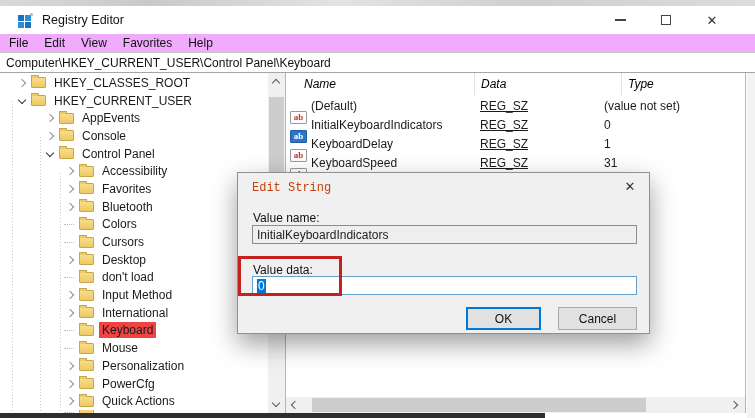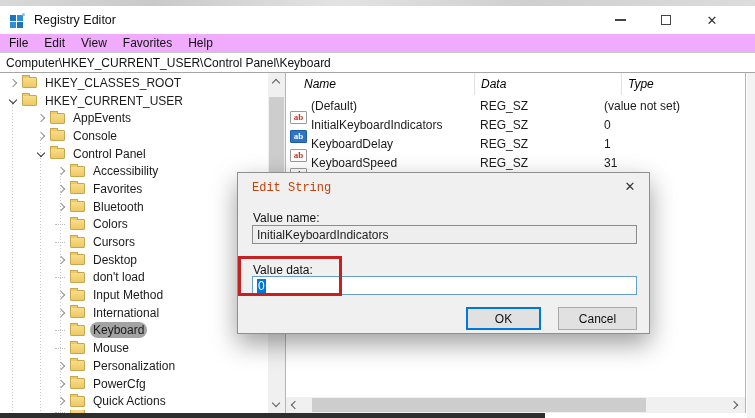--- a/index.html
+++ b/index.html
@@ -3,21 +3,21 @@
 <meta charset="utf-8">
 <style>
   * { margin:0; padding:0; box-sizing:border-box; }
   html,body { width:755px; height:418px; overflow:hidden; }
   body { font-family:"Liberation Sans", sans-serif; font-size:12px; color:#1a1a1a; background:#fff; position:relative; }
 
   .artifact-strip { position:absolute; left:0; top:0; width:755px; height:6px;
     background:linear-gradient(90deg,#d9d9d9,#c9c9c9 20%,#e3e3e3 45%,#cfcfcf 70%,#dcdcdc); }
 
   
-  .titlebar { position:absolute; left:0; top:6px; width:735px; height:28px; background:#fff; display:flex; align-items:center; }
+  .titlebar { position:absolute; left:0; top:6px; width:735px; height:28px; background:#fff; display:flex; align-items:center;padding-left:8px; }
   .app-icon { width:15px; height:15px; margin-left:10px; position:relative; }
   .app-icon::before { content:""; position:absolute; left:0; top:2px; width:6px; height:6px; background:#1d74bd;
     box-shadow:7px 0 0 #2b8fd8, 0 7px 0 #2b8fd8, 7px 7px 0 #1d74bd; }
   .app-icon::after { content:""; position:absolute; right:0; top:0; width:3px; height:3px; background:#7fc3ef; border-radius:50%; }
   .title-text { margin-left:9px; font-size:12.5px; color:#111; }
   .win-controls { margin-left:auto; display:flex; height:100%; }
   .win-btn { width:46px; height:100%; display:flex; align-items:center; justify-content:center; color:#444; }
   .min-glyph { width:11px; height:1.5px; background:#444; }
   .max-glyph { width:10px; height:10px; border:1.5px solid #444; }
   .close-glyph { font-size:13px; color:#333; }
@@ -30,30 +30,30 @@
   
   .addressbar { position:absolute; left:0; top:52px; width:755px; height:21px; border-top:1px solid #c9c9c9; border-bottom:1px solid #a6a6a6; background:#fff; display:flex; align-items:center; }
   .address-text { padding-left:6px; color:#111; }
 
   
   .main { position:absolute; left:0; top:73px; width:755px; height:340px; }
 
   .tree-panel { position:absolute; left:0; top:0; width:268px; height:340px; overflow:hidden; background:#fff; }
   .tree-guide { position:absolute; width:1px; background-image:repeating-linear-gradient(to bottom,#c8c8c8 0 1px,transparent 1px 3px); }
   .tree-rows { position:absolute; left:0; top:1px; width:268px; }
-  .trow { height:17.7px; display:flex; align-items:center; white-space:nowrap; }
+  .trow { height:17.7px; display:flex; align-items:center; white-space:nowrap;margin-left:9px; }
   .lvl0 { padding-left:6px; } .lvl1 { padding-left:34px; } .lvl2 { padding-left:54px; }
   .chev { width:14px; height:14px; flex:0 0 14px; position:relative; }
   .chev.c::after { content:""; position:absolute; left:4px; top:4px; width:5px; height:5px; border-right:1.2px solid #8f8f8f; border-bottom:1.2px solid #8f8f8f; transform:rotate(-45deg); }
   .chev.e::after { content:""; position:absolute; left:4px; top:3px; width:5px; height:5px; border-right:1.4px solid #333; border-bottom:1.4px solid #333; transform:rotate(45deg); }
   .chev.l::after { content:""; position:absolute; left:1px; top:7px; width:10px; border-top:1px dotted #bdbdbd; }
   .folder { width:15px; height:11px; background:linear-gradient(#f7dd8a,#eec964); border:1px solid #c7a64e; border-radius:1px; position:relative; flex:0 0 15px; margin:0 5px 0 2px; }
   .folder::before { content:""; position:absolute; top:-3px; left:-1px; width:6px; height:2px; background:#eec964; border:1px solid #c7a64e; border-bottom:none; }
   .tlabel { padding:1px 3px; }
-  .trow.selected .tlabel { background:#a3a3a3;border-radius:8px; }
+  .trow.selected .tlabel { background:#ef4444; }
   .trow.clipped { overflow:hidden; height:4px; }
 
   
   .vscroll { position:absolute; left:268px; top:0; width:17px; height:340px; background:#f0f0f0; }
   .sb-btn { position:absolute; left:0; width:17px; height:17px; background:#f0f0f0; }
   .sb-up { top:0; } .sb-down { bottom:0; }
   .vthumb { position:absolute; left:1px; top:24px; width:15px; height:92px; background:#cdcdcd; }
   .arr { position:absolute; width:6px; height:6px; border-right:1.3px solid #5a5a5a; border-bottom:1.3px solid #5a5a5a; }
   .arr-up { left:5px; top:7px; transform:rotate(-135deg); }
   .arr-down { left:5px; top:4px; transform:rotate(45deg); }
@@ -65,21 +65,21 @@
   .list-header { position:absolute; left:0; top:0; width:100%; height:22px; display:flex; background:#fff; }
   .hcell { padding:4px 0 0 6px; color:#000000; position:relative;font-style:italic; }
   .hcell.c-name { width:188px; padding-left:18px; }
   .hcell.c-type { width:124px; }
   .hcell.c-data { flex:1; }
   .hcell.c-type, .hcell.c-data { border-left:1px solid #e2e2e2; }
   .list-rows { position:absolute; left:0; top:23px; width:100%; }
   .lrow { height:19px; display:flex; align-items:center; }
   .lcell { white-space:nowrap; overflow:hidden; }
   .cell-name { width:188px; display:flex; align-items:center; padding-left:4px; }
-  .cell-type { width:124px; padding-left:6px; }
+  .cell-type { width:124px; padding-left:6px;text-decoration:underline; }
   .cell-data { flex:1; padding-left:6px; }
   .ab-icon { width:17px; height:13px; flex:0 0 17px; margin-right:4px; border:1px solid #9a9a9a; background:#fdfdfd; color:#c0392b;
     font-size:9px; font-weight:bold; text-align:center; line-height:11px; border-radius:1px; font-family:"Liberation Serif", serif;margin-top:24px; }
   .ab-icon.sel { background:#2e75c8; color:#fff; border-color:#1d5ba2; }
 
   
   .hscroll { position:absolute; left:0; bottom:0; width:100%; height:16px; background:#f0f0f0; }
   .sbh-btn { position:absolute; top:0; width:17px; height:16px; }
   .sbh-left { left:0; } .sbh-right { right:0; }
   .hthumb { position:absolute; left:26px; top:1px; width:334px; height:14px; background:#cdcdcd; }

